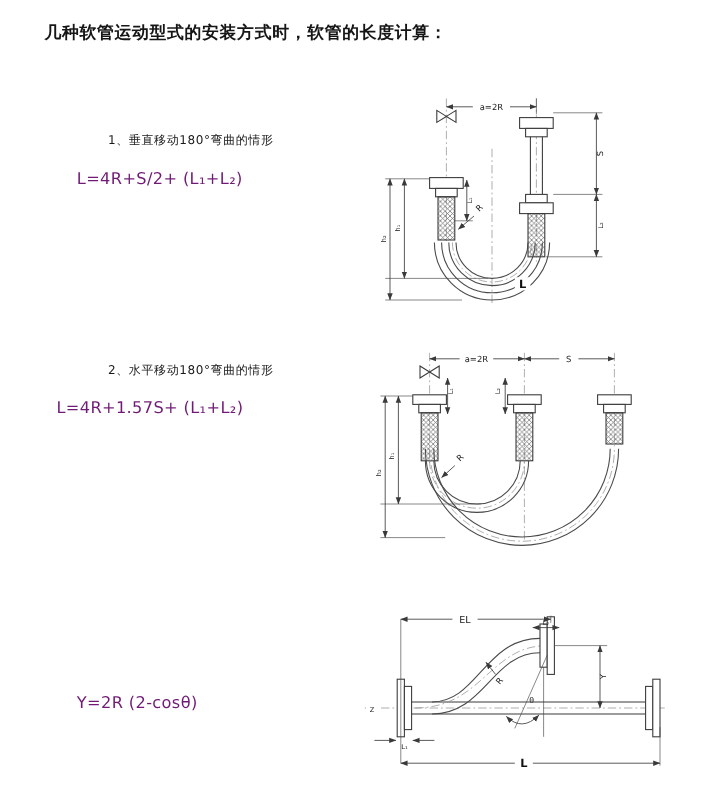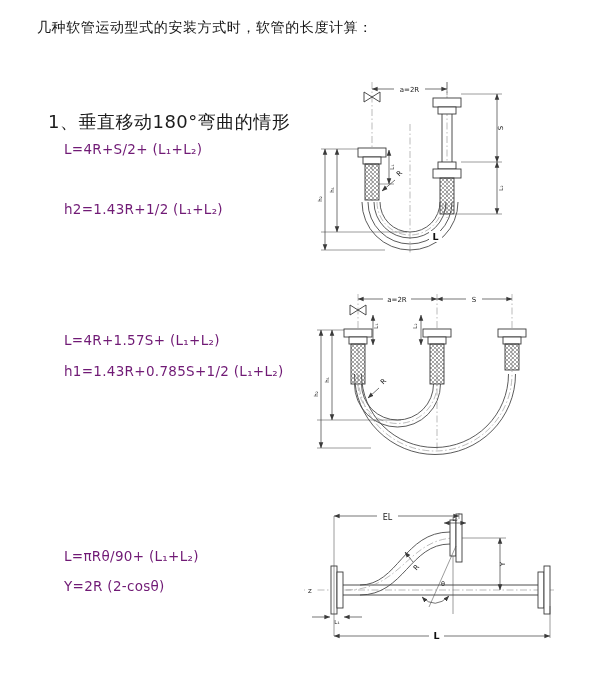--- a/index.html
+++ b/index.html
@@ -1,22 +1,22 @@
 <!DOCTYPE html>
 <html><head>
 <meta charset="utf-8">
 <style>
   html,body{margin:0;padding:0;}
   body{width:600px;height:675px;background:#ffffff;position:relative;
        font-family:"DejaVu Sans","Liberation Sans",sans-serif;}
   .page{position:absolute;left:0;top:0;width:600px;height:675px;background:#ffffff;overflow:hidden;}
-  .title{position:absolute;left:37px;top:19px;font-size:14px;font-weight:400;
+  .title{position:absolute;left:37px;top:19px;font-size:14px;font-weight:700;
          color:#161616;letter-spacing:.6px;white-space:nowrap;}
-  .heading{position:absolute;font-size:18px;font-weight:500;color:#1a1a1a;
-           letter-spacing:.5px;white-space:nowrap;}
+  .heading{position:absolute;font-size:10px;font-weight:500;color:#1a1a1a;
+           letter-spacing:.5px;white-space:nowrap;margin-left:42px;}
   .formula{position:absolute;font-size:13.5px;color:#701a75;letter-spacing:.3px;white-space:nowrap;}
   svg.diag{position:absolute;overflow:visible;}
   svg text{font-family:"DejaVu Sans","Liberation Sans",sans-serif;}
   .ln{stroke:#3a3a3a;stroke-width:.9;fill:none;}
   .fw{fill:#ffffff;stroke:#3a3a3a;stroke-width:.9;}
   .hose{stroke:#4a4a4a;stroke-width:.9;fill:none;}
   .dim{stroke:#3a3a3a;stroke-width:.7;fill:none;
        marker-start:url(#ar1);marker-end:url(#ar1);}
   .dime{stroke:#3a3a3a;stroke-width:.7;fill:none;marker-end:url(#ar1);}
   .ext{stroke:#4a4a4a;stroke-width:.55;fill:none;}
@@ -38,26 +38,24 @@
       <pattern id="br1" width="4" height="4" patternUnits="userSpaceOnUse">
         <path d="M0,0 L4,4 M4,0 L0,4" stroke="#6a6a6a" stroke-width="0.6"></path>
       </pattern>
     </defs>
   </svg>
 
   <div class="title">几种软管运动型式的安装方式时，软管的长度计算：</div>
 
   <div class="heading" style="left:48px;top:110px">1、垂直移动180°弯曲的情形</div>
   <div class="formula" style="left:64px;top:141px">L=4R+S/2+ (L₁+L₂)</div>
-  <div class="formula" style="left:64px;top:201px">h2=1.43R+1/2 (L₁+L₂)</div>
-
-  <div class="formula" style="left:64px;top:332px">L=4R+1.57S+ (L₁+L₂)</div>
-  <div class="formula" style="left:64px;top:363px">h1=1.43R+0.785S+1/2 (L₁+L₂)</div>
-
-  <div class="formula" style="left:64px;top:548px">L=πRθ/90+ (L₁+L₂)</div>
+
+  <div class="heading" style="left:48px;top:302px">2、水平移动180°弯曲的情形</div>
+  <div class="formula" style="left:47px;top:332px">L=4R+1.57S+ (L₁+L₂)</div>
+
   <div class="formula" style="left:64px;top:578px">Y=2R (2-cosθ)</div>
 
   <svg class="diag" style="left:315px;top:72px" width="195" height="185" viewBox="0 0 195 185">
 
     <line class="cl" x1="57" y1="10" x2="57" y2="130"></line>
     <line class="cl" x1="132" y1="10" x2="132" y2="146"></line>
     <line class="cl" x1="95" y1="52" x2="95" y2="182"></line>
 
     <g>
       <polygon class="fw" points="49,20 57,25 49,30"></polygon>

